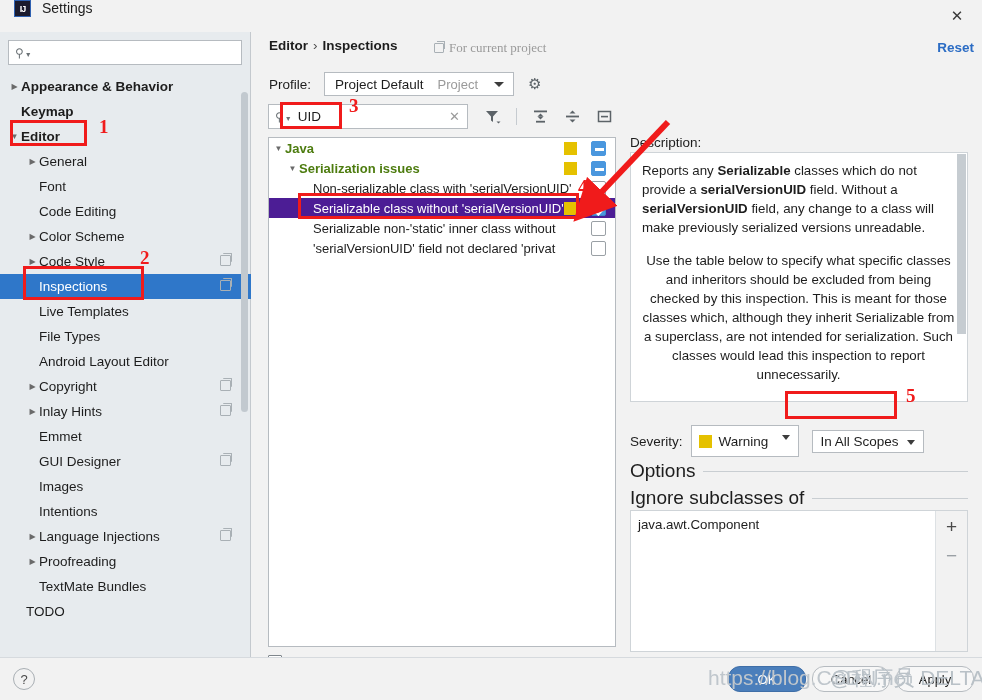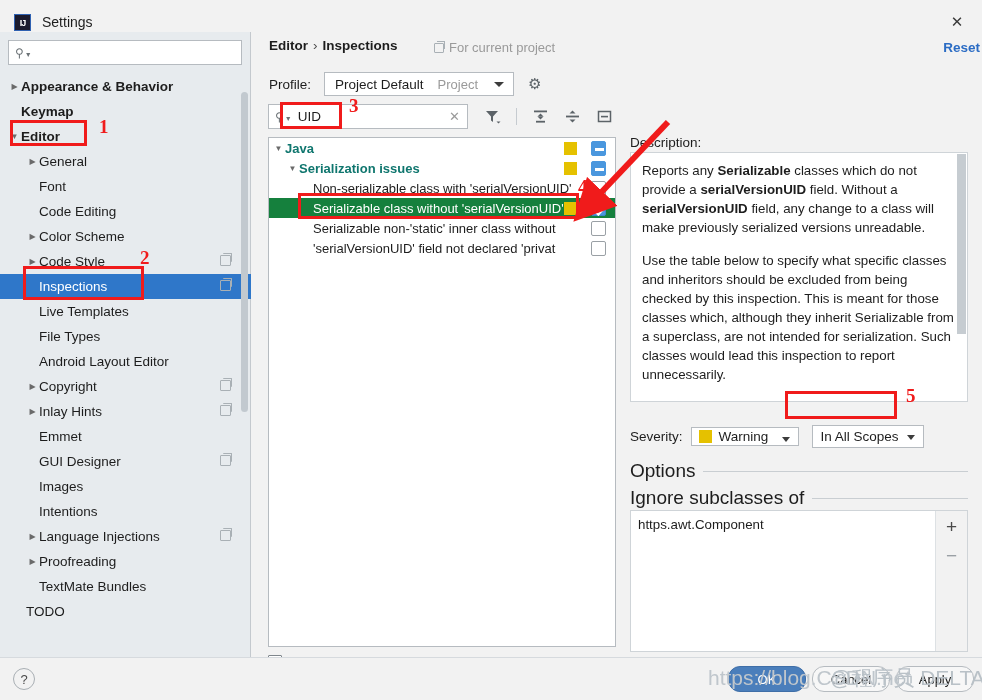--- a/index.html
+++ b/index.html
@@ -9,22 +9,22 @@
     overflow: hidden;
     font-family: "Liberation Sans", sans-serif;
     font-size: 13px;
     color: #1d1d1d;
     background: #f2f2f2;
   }
   #app { position: relative; width: 982px; height: 700px; background: #f2f2f2; }
 
   
   .titlebar {
-    position: absolute; left: 0; top: 6px; width: 982px; height: 32px;
-    background: #f2f2f2; display: flex; align-items: center;
+    position: absolute; left: 0; top: 0; width: 982px; height: 32px;
+    background: #f2f2f2; display: flex; 
   }
   .ij-logo {
     width: 17px; height: 17px; margin-left: 14px; background: #1b1b2e;
     color: #fff; font-size: 9px; font-weight: bold; line-height: 17px;
     text-align: center; letter-spacing: -1px; border: 1px solid #2f61b1;
   }
   .title-text { margin-left: 11px; font-size: 14px; color: #1d1d1d; }
   .close-btn {
     position: absolute; right: 14px; top: 7px; width: 22px; height: 18px;
     text-align: center; font-size: 15px; color: #3a3a3a; cursor: default;
@@ -78,25 +78,25 @@
 
   
   .main {
     position: absolute; left: 252px; top: 32px; width: 730px; height: 625px;
     background: #f2f2f2;
   }
   .breadcrumb { position: absolute; left: 17px; top: 6px; font-size: 13.5px; font-weight: bold; }
   .bc-sep { font-weight: normal; color: #4e4e4e; margin: 0 5px; }
   .for-project {
     position: absolute; left: 182px; top: 8px; font-size: 13px; color: #9a9a9a;
-    display: flex; align-items: center; gap: 5px;
+    display: flex; align-items: center; gap: 5px; font-family: Liberation Serif, serif;
   }
   .mini-copy { position: relative; width: 10px; height: 10px; border: 1px solid #a9b0b5; border-radius: 1px; display:inline-block;}
   .mini-copy:after { content:""; position:absolute; left:2px; top:-3px; width:7px;height:7px;border:1px solid #a9b0b5;border-bottom:0;border-left:0;}
-  .reset-link { position: absolute; right: 2px; top: 8px; font-size: 13.5px; color: #2b6cc4; font-weight: bold; }
+  .reset-link { position: absolute; right: 8px; top: 8px; font-size: 13.5px; color: #2b6cc4; font-weight: bold; }
 
   .profile-row { position: absolute; left: 17px; top: 40px; display: flex; align-items: center; }
   .profile-label { font-size: 13.5px; }
   .combo {
     margin-left: 13px; height: 24px; min-width: 190px; background: #fff;
     border: 1px solid #b6bbc0; display: flex; align-items: center;
     padding: 0 6px 0 10px; position: relative;
   }
   .combo .txt { font-size: 13.5px; }
   .combo .sub { font-size: 13px; color: #9a9a9a; margin-left: 14px; }
@@ -114,24 +114,24 @@
   .tb-icons { display: flex; align-items: center; margin-left: 16px; gap: 15px; }
   .tb-icon { width: 17px; height: 17px; color: #5c6368; position: relative; }
   .tb-sep { width: 1px; height: 17px; background: #c6cbd0; }
 
   
   .insp-tree {
     position: absolute; left: 16px; top: 105px; width: 348px; height: 510px;
     background: #fff; border: 1px solid #b6bbc0; overflow: hidden;
   }
   .insp-row { height: 20px; display: flex; align-items: center; position: relative; white-space: nowrap; }
-  .insp-row.sel { background: #15803d; }
+  .insp-row.sel { background: #4c1d95; }
   .insp-row .tw { width: 13px; text-align: center; font-size: 8px; color: #6a6a6a; flex: 0 0 13px; }
   .insp-label { font-size: 13px; }
-  .insp-label.grp { color: #0f766e; font-weight: bold; }
+  .insp-label.grp { color: #4d7c0f; font-weight: bold; }
   .insp-label.sel { color: #fff; }
   .sev-chip { position: absolute; right: 38px; top: 4px; width: 13px; height: 13px; background: #e5c100; }
   .cbx {
     position: absolute; right: 9px; top: 3px; width: 15px; height: 15px;
     border: 1px solid #9aa0a5; background: #fff; border-radius: 2px;
   }
   .cbx.blue { background: #4a97de; border-color: #4a97de; }
   .cbx.blue:after {
     content: ""; position: absolute; left: 2.5px; top: 6px; width: 9px; height: 2.5px; background: #fff;
   }
@@ -154,21 +154,21 @@
   }
   .desc-box b { font-weight: bold; }
   .desc-scroll {
     position: absolute; right: 1px; top: 1px; width: 9px; height: 180px;
     background: #c6ccd1;
   }
 
   .sev-row { position: absolute; left: 378px; top: 393px; display: flex; align-items: center; }
   .sev-label { font-size: 13.5px; }
   .sev-combo {
-    margin-left: 8px; height: 19px; width: 108px; background: #fff; border: 1px solid #b6bbc0;
+    margin-left: 8px; height: 32px; width: 108px; background: #fff; border: 1px solid #b6bbc0;
     display: flex; align-items: center; padding: 0 6px 0 7px; position: relative;
   }
   .sev-sq { width: 13px; height: 13px; background: #e5c100; }
   .sev-combo .t { margin-left: 7px; font-size: 13.5px; }
   .sev-combo .caret, .scope-combo .caret {
     position: absolute; right: 8px; top: 9px; width: 0; height: 0;
     border-left: 4.5px solid transparent; border-right: 4.5px solid transparent; border-top: 5px solid #3c3c3c;
   }
   .scope-combo {
     margin-left: 13px; height: 23px; width: 112px; background: #fff; border: 1px solid #b6bbc0;
@@ -436,21 +436,21 @@
 
     <div class="disable-row">
       <span class="sq-cb"></span>
       <span class="disable-lbl">Disable new inspections by default</span>
     </div>
 
     <div class="desc-label">Description:</div>
     <div class="desc-box">
       <div class="desc-scroll"></div>
       <p id="desc-p1" style="margin:0 0 14px 0;"><span>Reports any </span><b>Serializable</b><span> classes which do not provide a </span><b>serialVersionUID</b><span> field. Without a </span><b>serialVersionUID</b><span> field, any change to a class will make previously serialized versions unreadable.</span></p>
-      <p style="margin:0;">Use the table below to specify what specific classes and inheritors should be excluded from being checked by this inspection. This is meant for those classes which, although they inherit Serializable from a superclass, are not intended for serialization. Such classes would lead this inspection to report unnecessarily.</p>
+      <p style="margin:0;text-align:center;">Use the table below to specify what specific classes and inheritors should be excluded from being checked by this inspection. This is meant for those classes which, although they inherit Serializable from a superclass, are not intended for serialization. Such classes would lead this inspection to report unnecessarily.</p>
     </div>
 
     <div class="sev-row">
       <span class="sev-label"><span>Severity:</span></span>
       <div class="sev-combo">
         <span class="sev-sq"></span>
         <span class="t">Warning</span>
         <span class="caret"></span>
       </div>
       <div class="scope-combo">
@@ -464,21 +464,21 @@
       <span class="line"></span>
     </div>
 
     <div class="sect" style="left:378px; top:455px;">
       <span class="t">Ignore subclasses of</span>
       <span class="line"></span>
     </div>
 
     <div class="ignore-box">
       <div class="ignore-list" id="ignore-list">
-          <div>https.awt.Component</div>
+          <div>java.awt.Component</div>
         </div>
       <div class="ignore-side">
         <span class="ig-btn">+</span>
         <span class="ig-btn minus">−</span>
       </div>
     </div>
 
     <div class="anon-row">
       <span class="sq-cb"></span>
       <span class="disable-lbl">Ignore anonymous inner classes</span>

